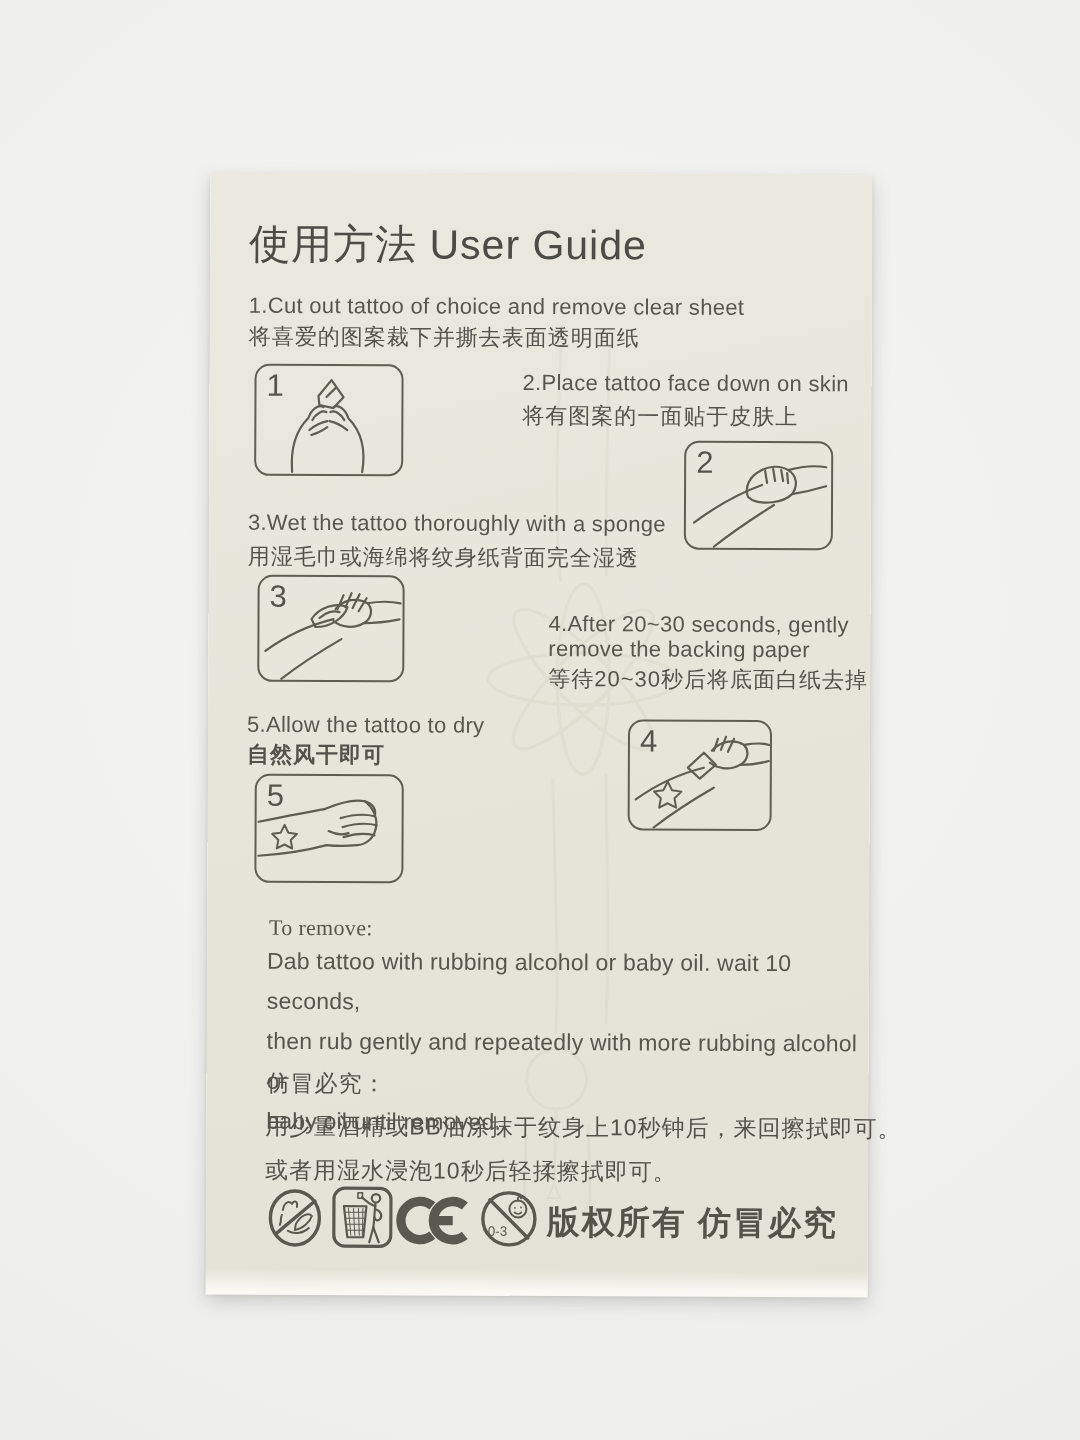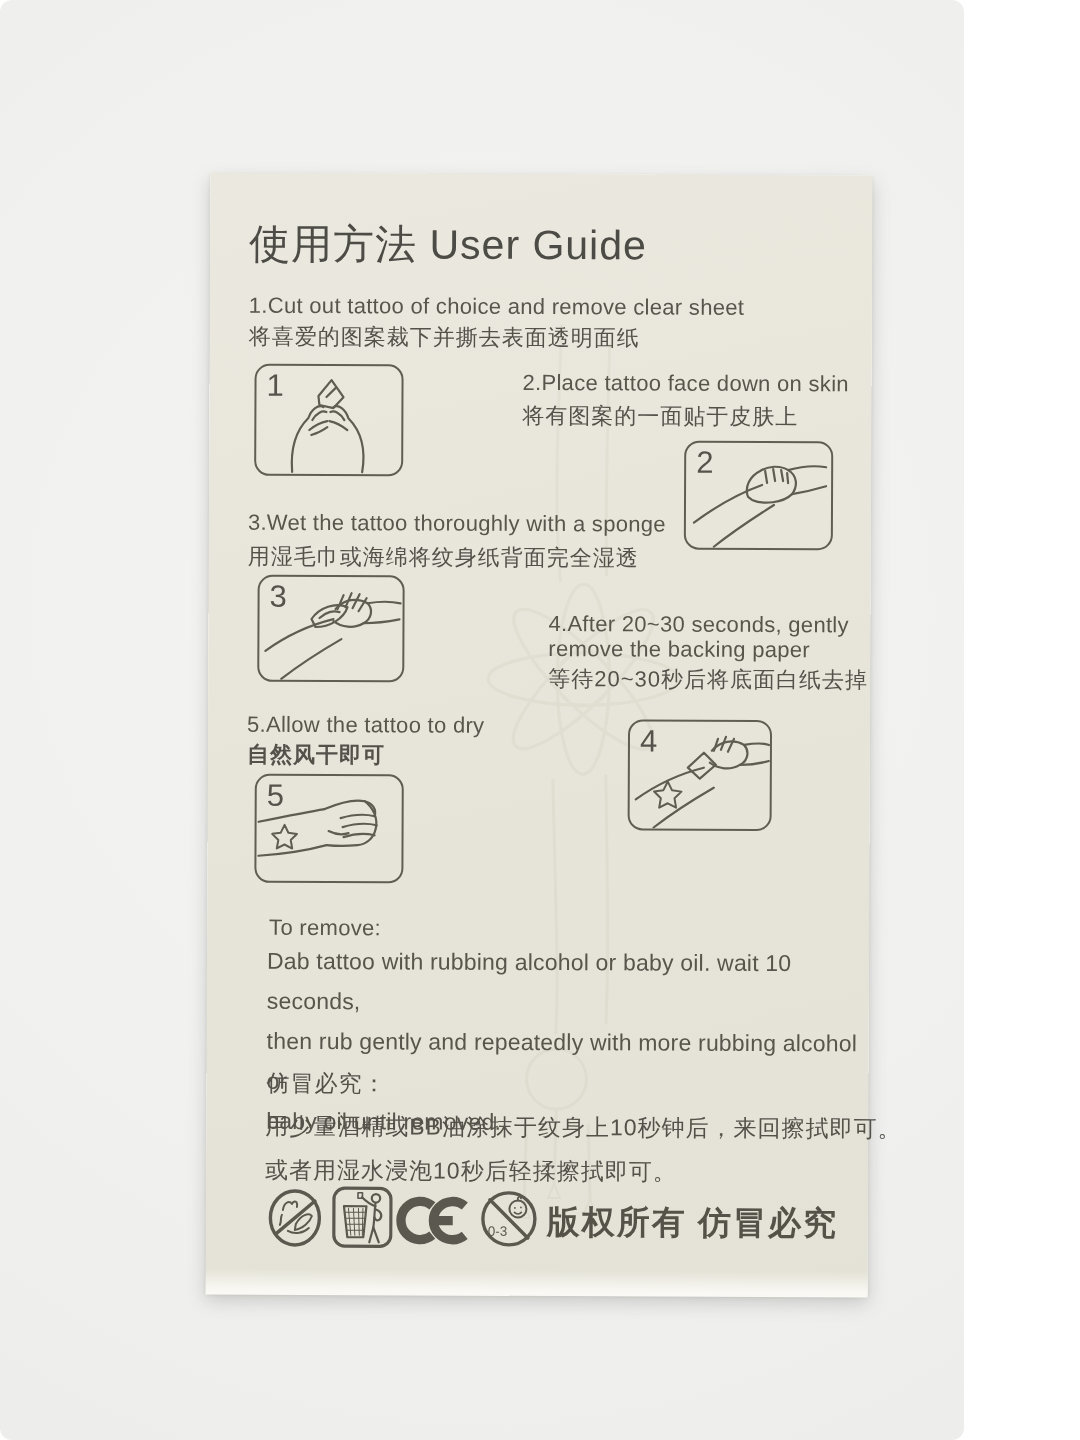--- a/index.html
+++ b/index.html
@@ -1,20 +1,19 @@
 <!DOCTYPE html>
 <html><head>
 <meta charset="utf-8">
 <style>
   html,body{margin:0;padding:0;}
   .stage{
-    position:relative;width:964px;height:1440px;overflow:hidden;
+    position:relative;width:1080px;height:1440px;overflow:hidden;
     background:radial-gradient(circle at 50% 42%, #f4f4f3 0%, #f1f1f0 55%, #ededec 100%);
     font-family:"Liberation Sans","DejaVu Sans",sans-serif;
-    border-radius:12px;
   }
   .paper{
     position:absolute;left:208px;top:174px;width:662px;height:1120px;
     background:linear-gradient(168deg,#ebe9df 0%, #e7e5da 50%, #e4e2d6 100%);
     box-shadow:0 8px 18px rgba(100,100,95,.28), 0 2px 4px rgba(120,120,110,.18);
     transform:rotate(0.25deg);
   }
   .paper::after{ 
     content:"";position:absolute;left:0;right:0;bottom:-2px;height:26px;
     background:linear-gradient(180deg, rgba(250,250,247,0) 0%, rgba(251,250,246,.85) 75%, #fbfaf6 100%);
@@ -151,21 +150,21 @@
           <path d="M118 40 C106 37 94 39 84 42"></path>
           <path d="M120 49 C108 46 96 48 86 51"></path>
           <path d="M118 59 C106 56 96 58 87 61"></path>
           <path d="M108 25 C116 31 122 42 119 53 C117 62 110 68 101 69 C90 70 79 70 70 69"></path>
           <path d="M72 55 C78 58 86 59 92 57"></path>
           <path d="M28 49 l3.8 7.8 8.6 1.2 -6.2 6.1 1.5 8.5 -7.7 -4 -7.7 4 1.5 -8.5 -6.2 -6.1 8.6 -1.2 Z" stroke-width="2"></path>
         </g>
       </svg>
     </div>
 
-    <div class="abs en" style="left:62px;top:742px;">To remove:</div>
+    <div class="abs en" style="left:62px;top:742px;font-family:Liberation Serif, serif;">To remove:</div>
     <div class="abs para" style="left:60px;top:768px;">Dab tattoo with rubbing alcohol or baby oil. wait 10 seconds,
 then rub gently and repeatedly with more rubbing alcohol or
 baby oil until removed.</div>
 
     <div class="abs zhline" style="left:60px;top:895px;">仿冒必究：</div>
     <div class="abs zhline" style="left:59px;top:938px;">用少量酒精或BB油涂抹于纹身上10秒钟后，来回擦拭即可。</div>
     <div class="abs zhline" style="left:59px;top:982px;">或者用湿水浸泡10秒后轻揉擦拭即可。</div>
 
     <svg class="abs" style="left:62px;top:1015px;" width="54" height="60" viewBox="0 0 54 60">
       <g stroke="#5b5850" fill="none" stroke-linecap="round" stroke-linejoin="round">

